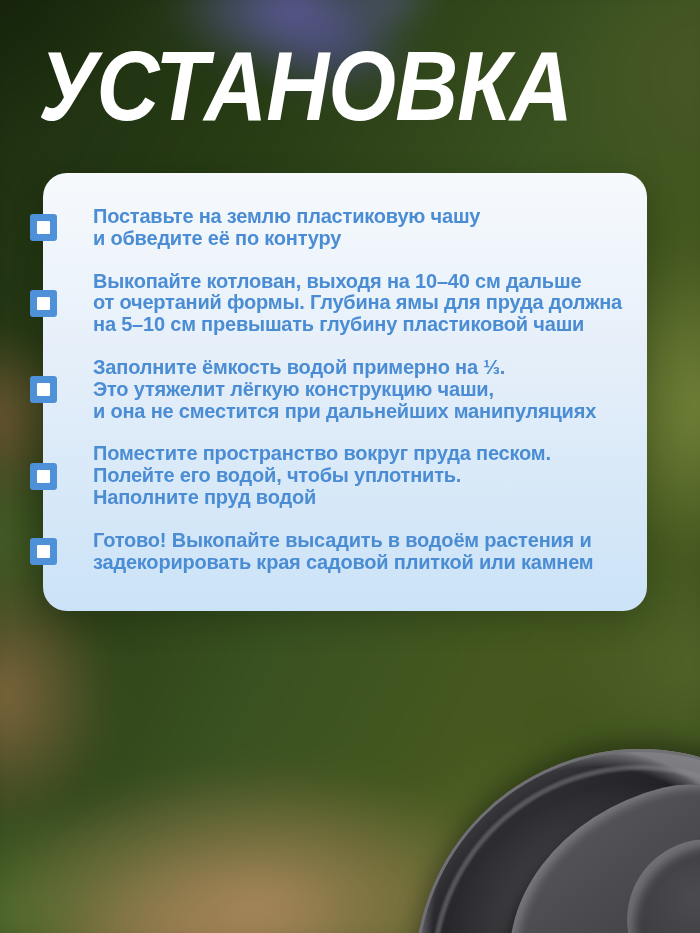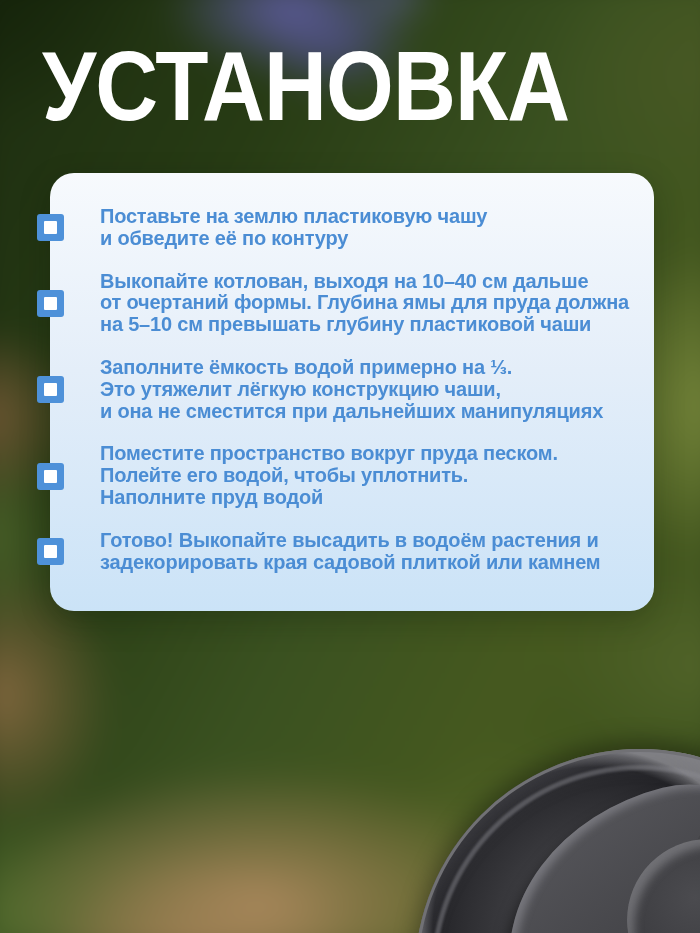--- a/index.html
+++ b/index.html
@@ -24,29 +24,29 @@
       radial-gradient(220px 150px at 30% 100%, rgba(150,116,74,.9), rgba(150,116,74,0) 72%),
       radial-gradient(280px 160px at 6% 95%,  rgba(78,106,43,.95), rgba(78,106,43,0) 75%),
       radial-gradient(320px 200px at 82% 92%, rgba(92,108,46,.9), rgba(92,108,46,0) 75%),
       radial-gradient(260px 220px at 0% 0%,   rgba(18,32,8,.9), rgba(18,32,8,0) 75%),
       linear-gradient(118deg, #1c2c10 0%, #273b14 28%, #3a5120 52%, #46591f 72%, #314818 100%);
     filter: blur(16px);
   }
   
   .title {
     position:absolute; top:36px; left:0; width:611px; z-index:1;
-    margin:0; text-align:center; line-height:1;
+    margin:0; text-align:center; line-height:1;font-style:italic;
   }
   .title-text {
     display:inline-block; transform:scaleX(.88); transform-origin:50% 50%;
     font-size:99px; font-weight:bold; letter-spacing:-1px; color:#ffffff;
   }
   
   .card {
-    position:absolute; left:50px; top:173px; width:604px; height:438px; z-index:2;
+    position:absolute; left:43px; top:173px; width:604px; height:438px; z-index:2;
     box-sizing:border-box; border-radius:24px;
     padding:33px 8px 0 50px;
     background:linear-gradient(180deg, #f7fafd 0%, #e4eef9 45%, #cbe3f7 100%);
     box-shadow:0 10px 30px rgba(10,25,8,.25);
   }
   .steps { list-style:none; margin:0; padding:0; }
   .step { position:relative; margin:0 0 21px 0; }
   .step-text {
     display:block; white-space:pre-line;
     font-size:20px; line-height:21.8px; letter-spacing:-0.2px;

